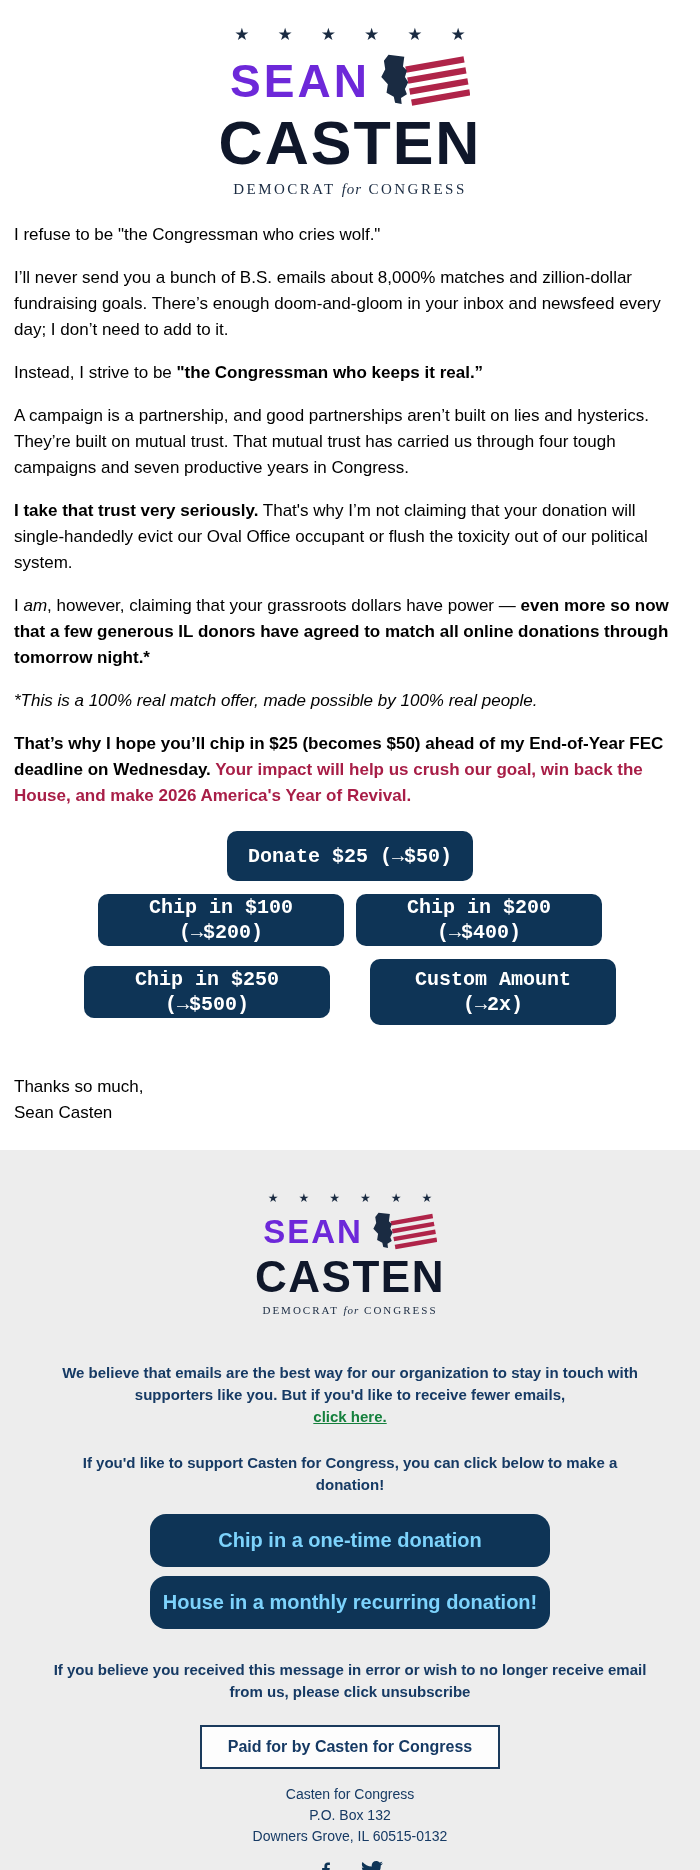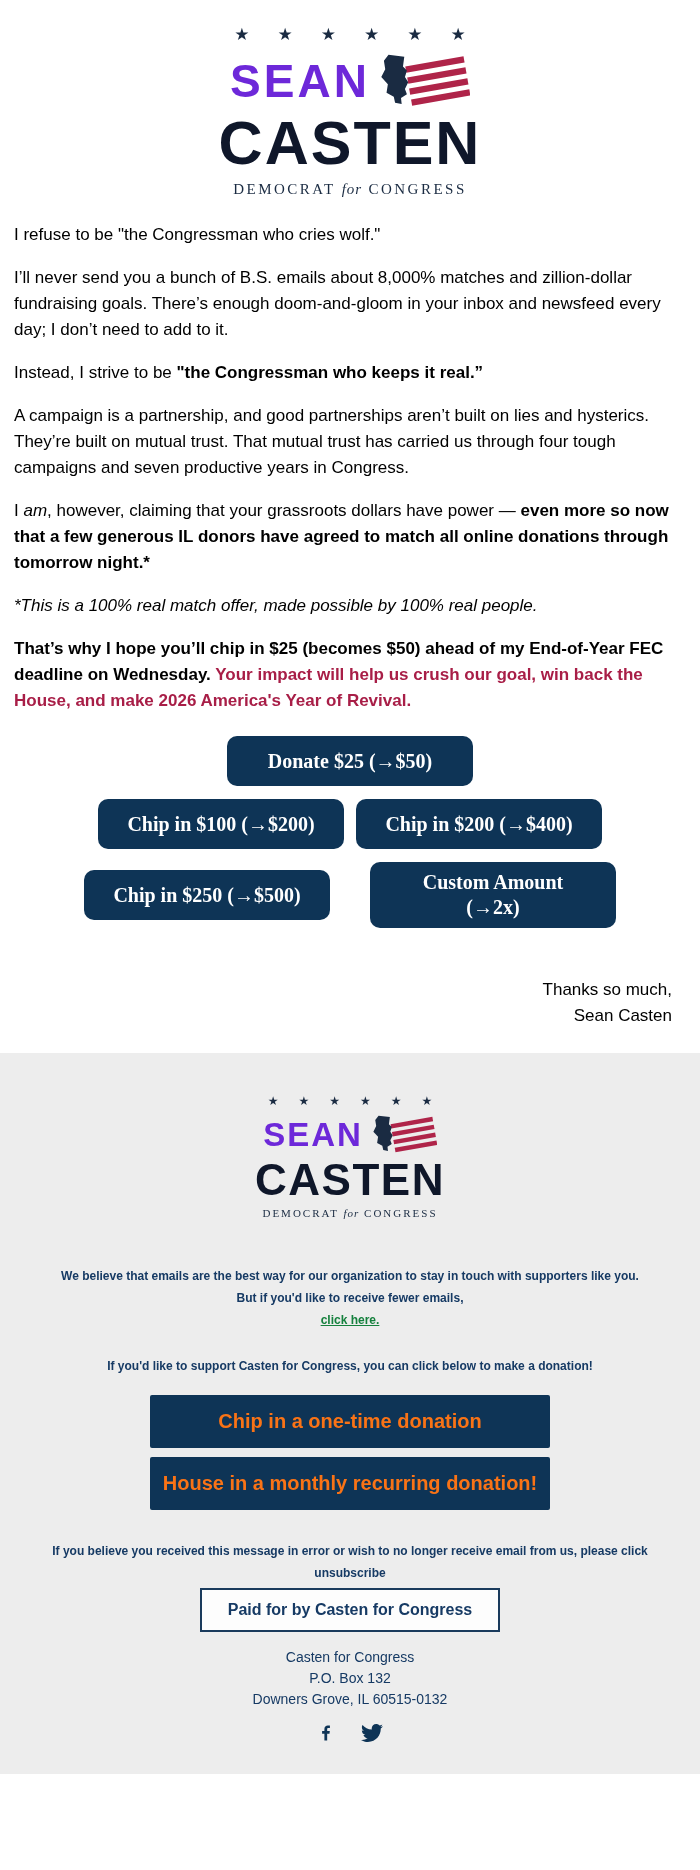--- a/index.html
+++ b/index.html
@@ -29,38 +29,38 @@
   .content { padding:24px 14px 0 14px; }
   .content p { margin:0 0 17px 0; font-size:17px; line-height:26px; color:#000; }
   .bold { font-weight:bold; }
   .italic { font-style:italic; }
   .red { color:#A81E47; font-weight:bold; }
 
   
   .donate-grid { margin-top:22px; }
   .donate-row { display:flex; justify-content:center; align-items:center; gap:12px; margin-bottom:13px; }
   .btn-donate { display:flex; flex-direction:column; justify-content:center; align-items:center;
-    background:#0E3456; color:#fff; font-family:Liberation Serif, serif; font-weight:bold; font-size:20px;
+    background:#0E3456; color:#fff; font-family:Liberation Mono, monospace; font-weight:bold; font-size:20px;
     width:246px; min-height:50px; border:none; border-radius:10px; cursor:pointer; line-height:1.25; }
   .btn-donate--tall { min-height:66px;margin-left:28px; }
 
   .signoff { padding:36px 14px 0 14px; font-size:17px; line-height:26px; color:#000; }
 
   
   .footer { background:#EDEDED; margin-top:24px; padding:42px 0 30px 0; text-align:center; }
-  .footer-para { color:#163A64; font-weight:bold; font-size:12px; line-height:22px; max-width:600px; margin:0 auto; }
+  .footer-para { color:#163A64; font-weight:bold; font-size:15px; line-height:22px; max-width:600px; margin:8px auto; }
   .footer-para--gap1 { margin-top:46px; }
   .footer-para--gap2 { margin-top:24px; }
   .footer-para--gap3 { margin-top:30px; }
   .link-red { color:#15803d; font-weight:bold; text-decoration:underline; cursor:pointer; }
-  .btn-footer { display:block; width:400px; margin:9px auto 0 auto; background:#0E3456; color:#f97316;
-    font-family:inherit; font-weight:bold; font-size:20px; padding:15px 0; border:none; border-radius:2px; cursor:pointer; }
+  .btn-footer { display:block; width:400px; margin:9px auto 0 auto; background:#0E3456; color:#7dd3fc;
+    font-family:inherit; font-weight:bold; font-size:20px; padding:15px 0; border:none; border-radius:16px; cursor:pointer; }
   .btn-footer--first { margin-top:18px; }
   .paid-box { display:inline-block; border:2px solid #1A3A5C; background:#FDFDFD; padding:11px 26px;
-    font-weight:bold; font-size:16px; color:#163A64; margin-top:4px; }
+    font-weight:bold; font-size:16px; color:#163A64; margin-top:14px; }
   .address { color:#163A64; font-size:14px; line-height:21px; margin-top:15px; font-weight:normal; }
   .social { margin-top:12px; display:flex; justify-content:center; gap:24px; align-items:center; }
   .social svg { display:block; }
 </style>
 </head>
 <body>
 
 <div class="email">
 
   <div class="header">
@@ -94,20 +94,21 @@
         <span>CONGRESS</span>
       </div>
     </div>
   </div>
 
   <div class="content">
     <p>I refuse to be "the Congressman who cries wolf."</p>
     <p>I’ll never send you a bunch of B.S. emails about 8,000% matches and zillion-dollar fundraising goals. There’s enough doom-and-gloom in your inbox and newsfeed every day; I don’t need to add to it.</p>
     <p><span>Instead, I strive to be </span><span class="bold">"the Congressman who keeps it real.”</span></p>
     <p>A campaign is a partnership, and good partnerships aren’t built on lies and hysterics. They’re built on mutual trust. That mutual trust has carried us through four tough campaigns and seven productive years in Congress.</p>
+    <p><span class="bold">I take that trust very seriously.</span><span> That's why I’m not claiming that your donation will single-handedly evict our Oval Office occupant or flush the toxicity out of our political system.</span></p>
     <p><span>I </span><span class="italic">am</span><span>, however, claiming that your grassroots dollars have power — </span><span class="bold">even more so now that a few generous IL donors have agreed to match all online donations through tomorrow night.*</span></p>
     <p class="italic">*This is a 100% real match offer, made possible by 100% real people.</p>
     <p><span class="bold">That’s why I hope you’ll chip in $25 (becomes $50) ahead of my End-of-Year FEC deadline on Wednesday. </span><span class="red">Your impact will help us crush our goal, win back the House, and make 2026 America's Year of Revival.</span></p>
 
     <div class="donate-grid">
       <div class="donate-row">
         <button class="btn-donate">Donate $25 (→$50)</button>
       </div>
       <div class="donate-row">
         <button class="btn-donate">Chip in $100 (→$200)</button>
@@ -115,21 +116,21 @@
       </div>
       <div class="donate-row">
         <button class="btn-donate">Chip in $250 (→$500)</button>
         <button class="btn-donate btn-donate--tall">
           <span>Custom Amount</span>
           <span>(→2x)</span>
         </button>
       </div>
     </div>
 
-    <div class="signoff" style="padding-left:0;text-align:right;">
+    <div class="signoff" style="padding-left:0;">
       <div>Thanks so much,</div>
       <div>Sean Casten</div>
     </div>
   </div>
 
   <div class="footer">
 
     <div class="logo logo--small">
       <div class="logo-stars">
         <span>★</span>

